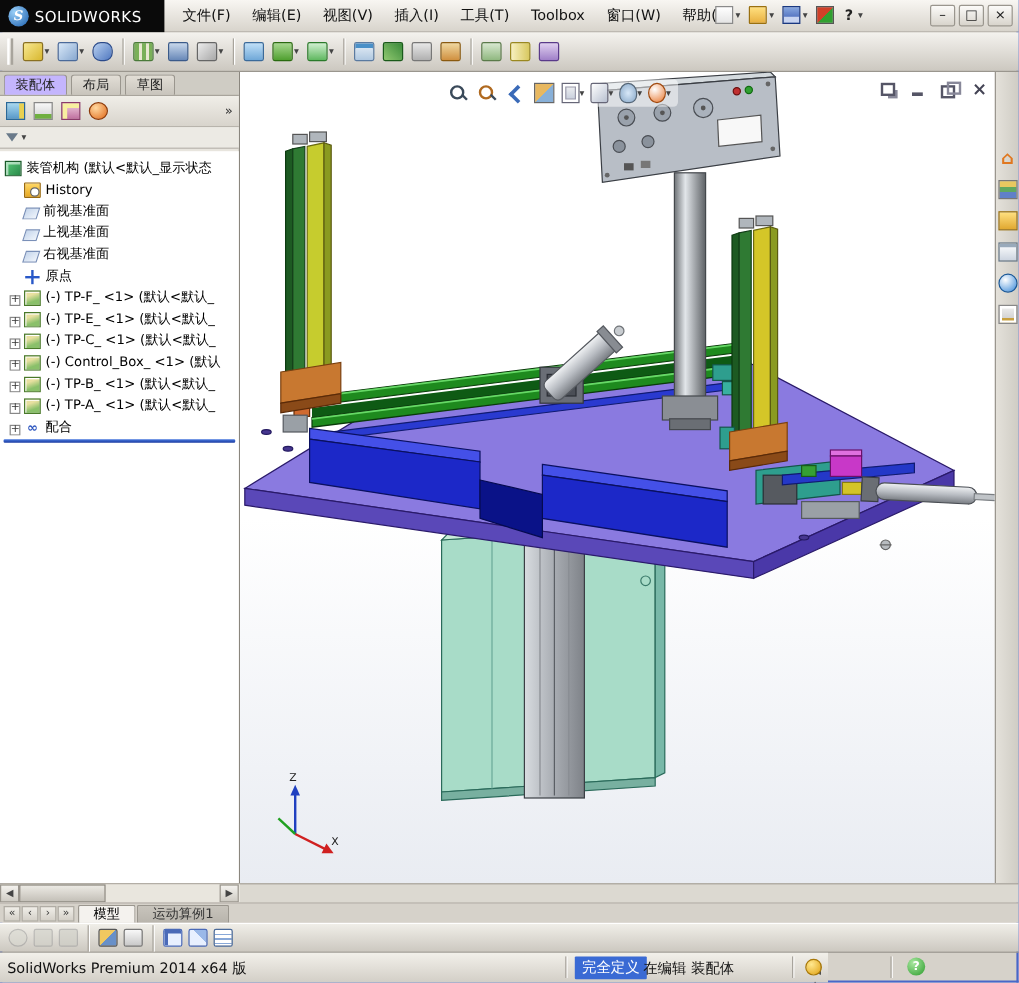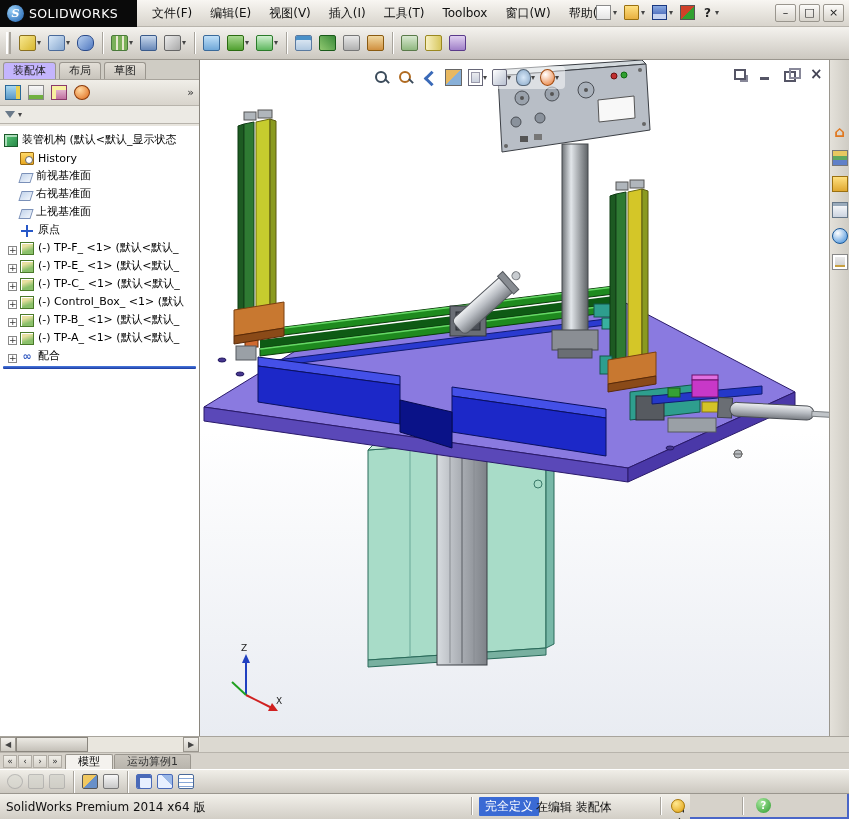--- a/index.html
+++ b/index.html
@@ -279,25 +279,25 @@
       <div class="trow">
           <span class="ticon" data-icon="history-icon"></span>
           <span class="tlabel">History</span>
         </div>
       <div class="trow">
           <span class="ticon" data-icon="plane-icon"></span>
           <span class="tlabel">前视基准面</span>
         </div>
       <div class="trow">
           <span class="ticon" data-icon="plane-icon"></span>
-          <span class="tlabel">右视基准面</span>
+          <span class="tlabel">上视基准面</span>
         </div>
       <div class="trow">
           <span class="ticon" data-icon="plane-icon"></span>
-          <span class="tlabel">上视基准面</span>
+          <span class="tlabel">右视基准面</span>
         </div>
       <div class="trow">
           <span class="ticon" data-icon="origin-icon"></span>
           <span class="tlabel">原点</span>
         </div>
       <div class="trow comp">
           <span class="expander">+</span>
           <span class="ticon" data-icon="component-icon"></span>
           <span class="tlabel">(-) TP-F_ &lt;1&gt; (默认&lt;默认_</span>
         </div>

